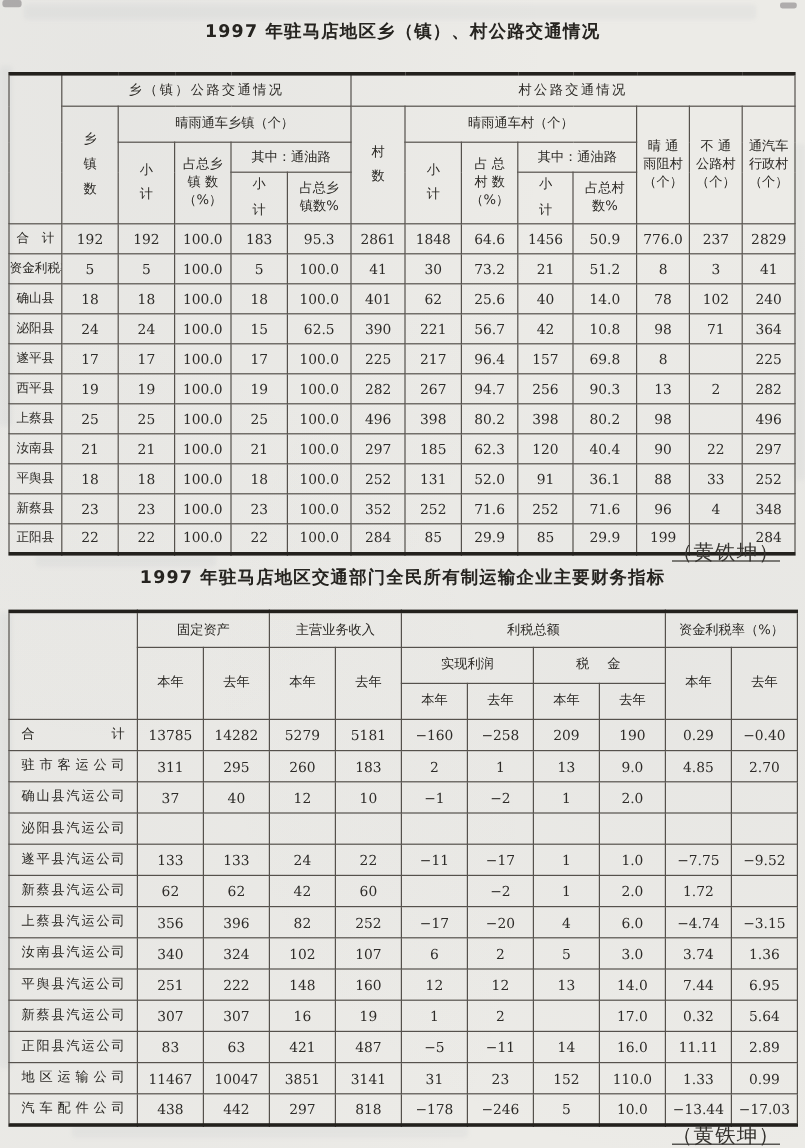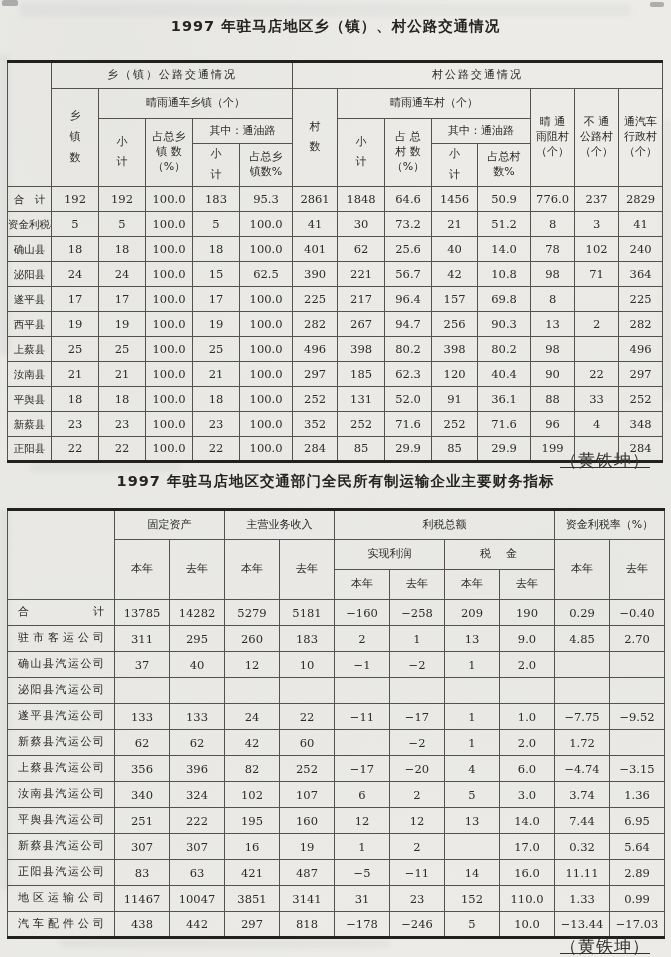--- a/index.html
+++ b/index.html
@@ -475,21 +475,21 @@
           <td>2</td>
           <td>5</td>
           <td>3.0</td>
           <td>3.74</td>
           <td>1.36</td>
         </tr>
         <tr style="height: 26px;">
           <th class="rowlabel">平舆县汽运公司</th>
           <td>251</td>
           <td>222</td>
-          <td>195</td>
+          <td>148</td>
           <td>160</td>
           <td>12</td>
           <td>12</td>
           <td>13</td>
           <td>14.0</td>
           <td>7.44</td>
           <td>6.95</td>
         </tr>
         <tr style="height: 26px;">
           <th class="rowlabel">新蔡县汽运公司</th>

